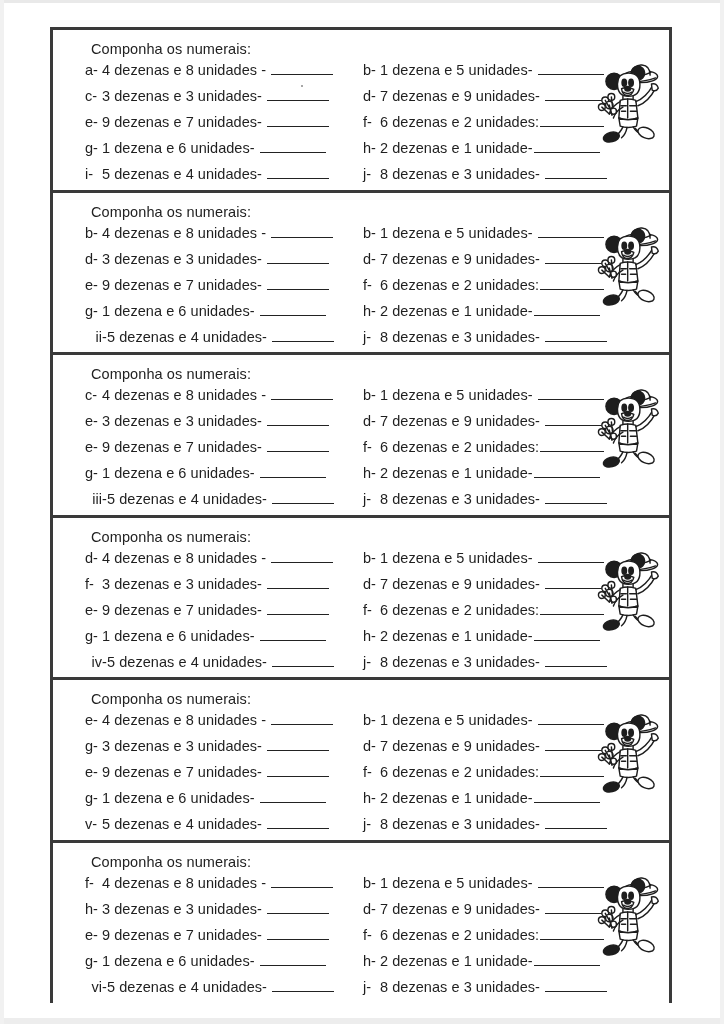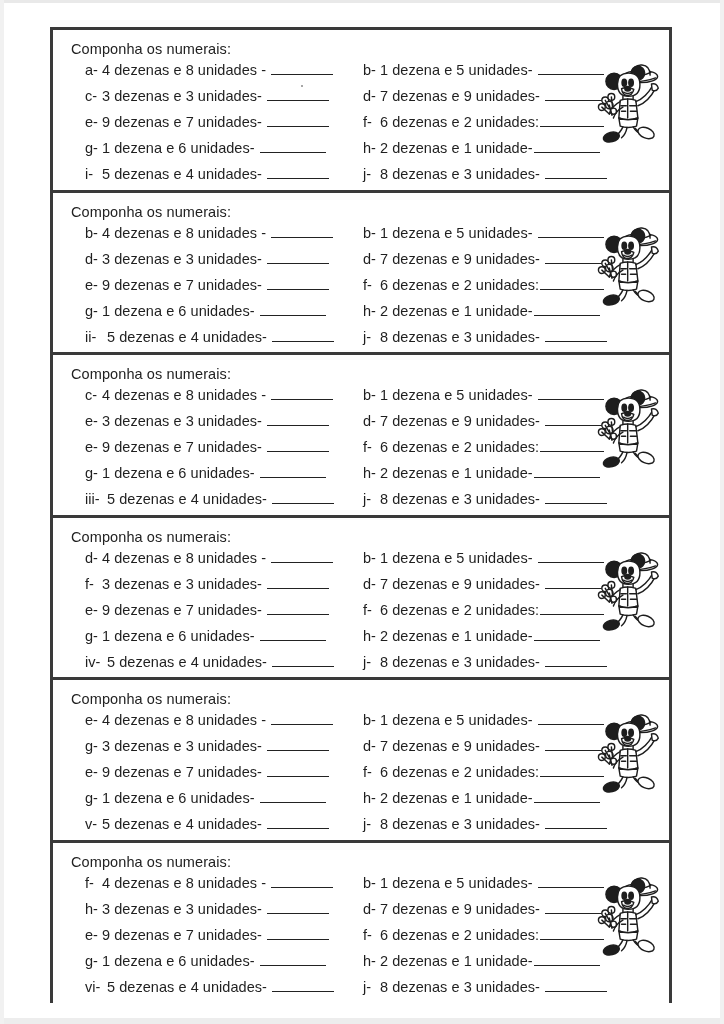--- a/index.html
+++ b/index.html
@@ -60,21 +60,21 @@
     padding: 9px 0 0 0;
     background: #ffffff;
   }
   .exercise-block:last-child {
     border-bottom: none;
   }
 
   .block-title {
     font-size: 14.5px;
     color: #222;
-    margin-left: 18px;
+    margin-left: 38px;
     margin-bottom: 2px;
     line-height: 20px;
     letter-spacing: 0.1px;
   }
 
   .columns {
     position: relative;
     height: 130px;
   }
 
@@ -93,21 +93,21 @@
     color: #1f1f1f;
     white-space: nowrap;
     letter-spacing: 0.05px;
   }
 
   .q-label {
     display: inline-block;
     min-width: 17px;
     flex: 0 0 auto;
   }
-  .q-label.wide { min-width: 22px; }
+  .q-label.wide { min-width: 22px; text-align: right; }
 
   .q-text {
     flex: 0 0 auto;
   }
 
   .q-blank {
     flex: 0 0 auto;
     display: inline-block;
     border-bottom: 1.6px solid #222;
     height: 13px;

